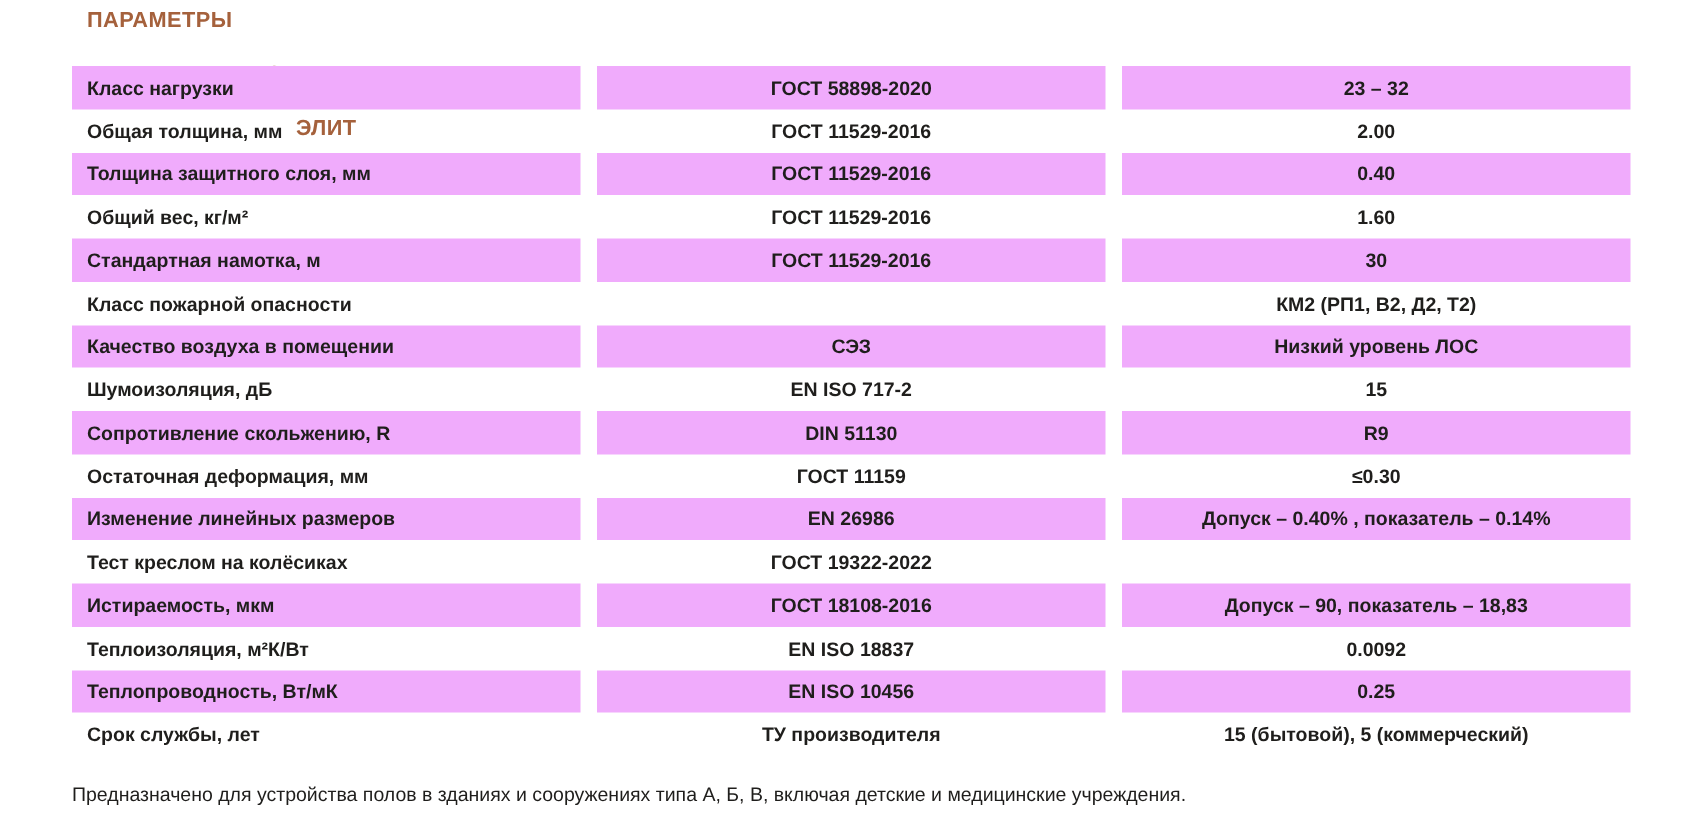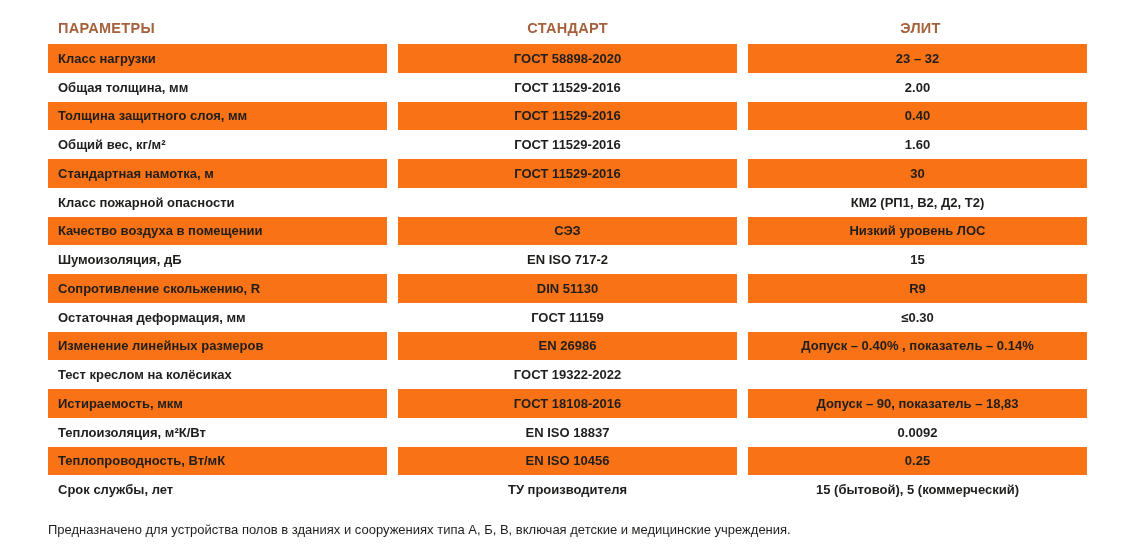--- a/index.html
+++ b/index.html
@@ -10,42 +10,43 @@
     color: #1f1e1c;
     overflow: hidden;
   }
   .page { padding: 6px 0 0 48px; }
 
   .spec-table { width: 1039px; display: flex; flex-direction: column; }
 
   .hdr-row {
     display: flex; gap: 20px;
     height: 30px; margin-bottom: 8px;
-    align-items: flex-end;
+    align-items: flex-start;
+    flex-direction: column;
   }
   .hdr-cell {
     width: 339px;
     font-weight: bold;
     font-size: 14.5px;
     letter-spacing: 0.3px;
     color: #a5613c;
     display: flex; align-items: center; justify-content: center;
   }
   .hdr-cell.first { justify-content: flex-start; padding-left: 10px; }
 
   .row { display: flex; gap: 11px; height: 28.75px; }
   .cell {
     width: 339px;
     display: flex; align-items: center; justify-content: center;
     font-size: 13px;
     line-height: 1;
     background: transparent;
     font-weight: bold;
   }
-  .row.shaded .cell { background: #f97316; }
+  .row.shaded .cell { background: #f0abfc; }
   .cell.param {
     justify-content: flex-start;
     padding-left: 10px;
     font-weight: bold;
   }
 
   .footer-note {
     margin-top: 18px;
     padding-left: 0px;
     font-size: 13px;

